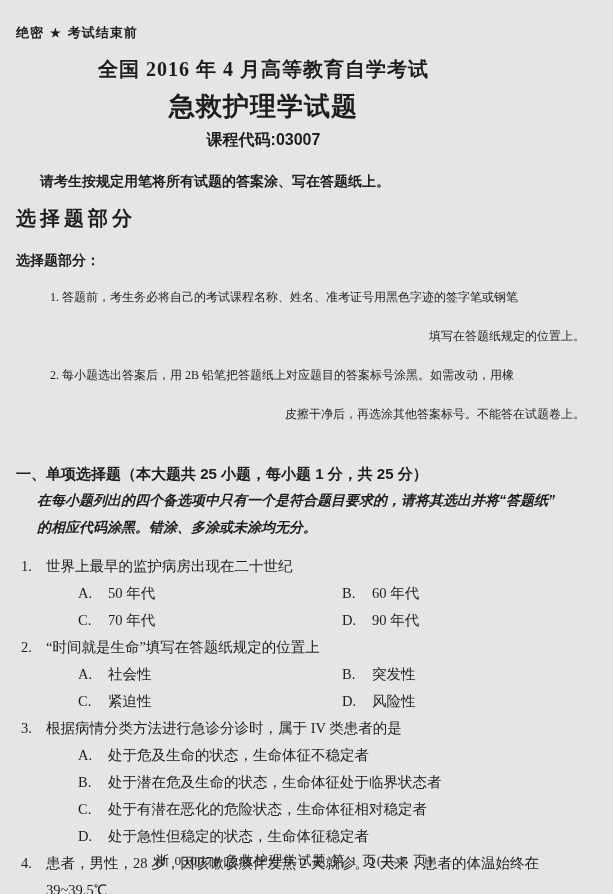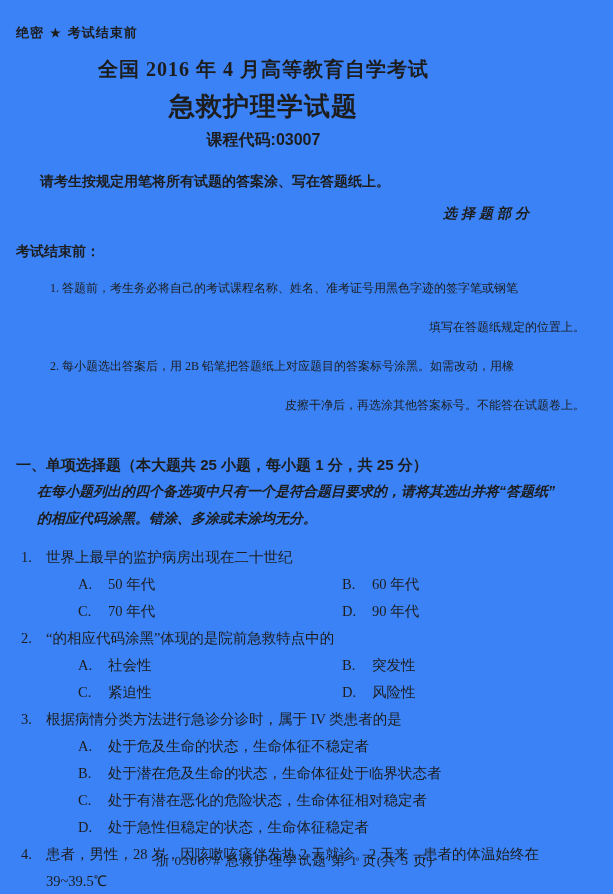--- a/index.html
+++ b/index.html
@@ -1,20 +1,20 @@
 <!DOCTYPE html>
 <html><head>
 <meta charset="utf-8">
 <style>
   html,body{margin:0;padding:0;background:#ffffff;}
   .page{
     position:relative;
     width:613px;height:894px;
     box-sizing:border-box;
-    background:#3b82f6;
+    background:#e5e5e5;
     color:#1d1d1d;
     padding:24px 16px 0 16px;
     overflow:hidden;
     font-family:"Liberation Serif", serif;
     font-size:14px;
   }
   .heiti{font-family:"Liberation Sans", sans-serif;font-weight:700;}
   .songti{font-family:"Liberation Serif", serif;}
 
   .secrecy{font-size:13px;letter-spacing:1px;}
@@ -37,24 +37,23 @@
     text-align:center;
     font-size:16px;
   }
   .instruction{
     margin:22px 0 0 0;
     text-indent:24px;
     font-size:14px;
   }
   .section-title{
     margin:14px 64px 0 0;
-    text-align:right;
-    font-size:14px;
+    text-align:left;
+    font-size:20px;
     letter-spacing:4px;
-    font-style:italic;
   }
   .notes{margin-top:16px;}
   .notes-head{font-size:14px;line-height:24px;}
   .note-line{margin:12px;font-size:12px;line-height:27px;}
   .note-first{text-indent:22px;}
   .note-cont{margin-left:-12px;text-align:right;}
 
   .part{margin-top:32px;}
   .part-heading{
     font-size:15px;line-height:27px;
@@ -97,21 +96,21 @@
 
   <div class="title1 songti">全国 2016 年 4 月高等教育自学考试</div>
   <div class="title2 heiti">急救护理学试题</div>
   <div class="course heiti">课程代码:03007</div>
 
   <p class="instruction heiti">请考生按规定用笔将所有试题的答案涂、写在答题纸上。</p>
 
   <div class="section-title heiti">选择题部分</div>
 
   <div class="notes">
-    <div class="notes-head heiti">考试结束前：</div>
+    <div class="notes-head heiti">选择题部分：</div>
     <p class="note-line note-first">1. 答题前，考生务必将自己的考试课程名称、姓名、准考证号用黑色字迹的签字笔或钢笔</p>
     <p class="note-line note-cont">填写在答题纸规定的位置上。</p>
     <p class="note-line note-first">2. 每小题选出答案后，用 2B 铅笔把答题纸上对应题目的答案标号涂黑。如需改动，用橡</p>
     <p class="note-line note-cont">皮擦干净后，再选涂其他答案标号。不能答在试题卷上。</p>
   </div>
 
   <div class="part heiti">
     <div class="part-heading">一、单项选择题（本大题共 25 小题，每小题 1 分，共 25 分）</div>
     <p class="part-sub">在每小题列出的四个备选项中只有一个是符合题目要求的，请将其选出并将“答题纸”</p>
     <p class="part-sub">的相应代码涂黑。错涂、多涂或未涂均无分。</p>
@@ -126,21 +125,21 @@
       <div class="opts two-col">
         <div class="opt"><span class="opt-label">A.</span><span class="opt-text">50 年代</span></div>
         <div class="opt"><span class="opt-label">B.</span><span class="opt-text">60 年代</span></div>
         <div class="opt"><span class="opt-label">C.</span><span class="opt-text">70 年代</span></div>
         <div class="opt"><span class="opt-label">D.</span><span class="opt-text">90 年代</span></div>
       </div>
     </div>
 
     <div class="question">
       <div class="q-line">
-        <span class="q-num">2.</span><span>“的相应代码涂黑”体现的是院前急救特点中的</span>
+        <span class="q-num">2.</span><span>“时间就是生命”填写在答题纸规定的位置上</span>
       </div>
       <div class="opts two-col">
         <div class="opt"><span class="opt-label">A.</span><span class="opt-text">社会性</span></div>
         <div class="opt"><span class="opt-label">B.</span><span class="opt-text">突发性</span></div>
         <div class="opt"><span class="opt-label">C.</span><span class="opt-text">紧迫性</span></div>
         <div class="opt"><span class="opt-label">D.</span><span class="opt-text">风险性</span></div>
       </div>
     </div>
 
     <div class="question">

